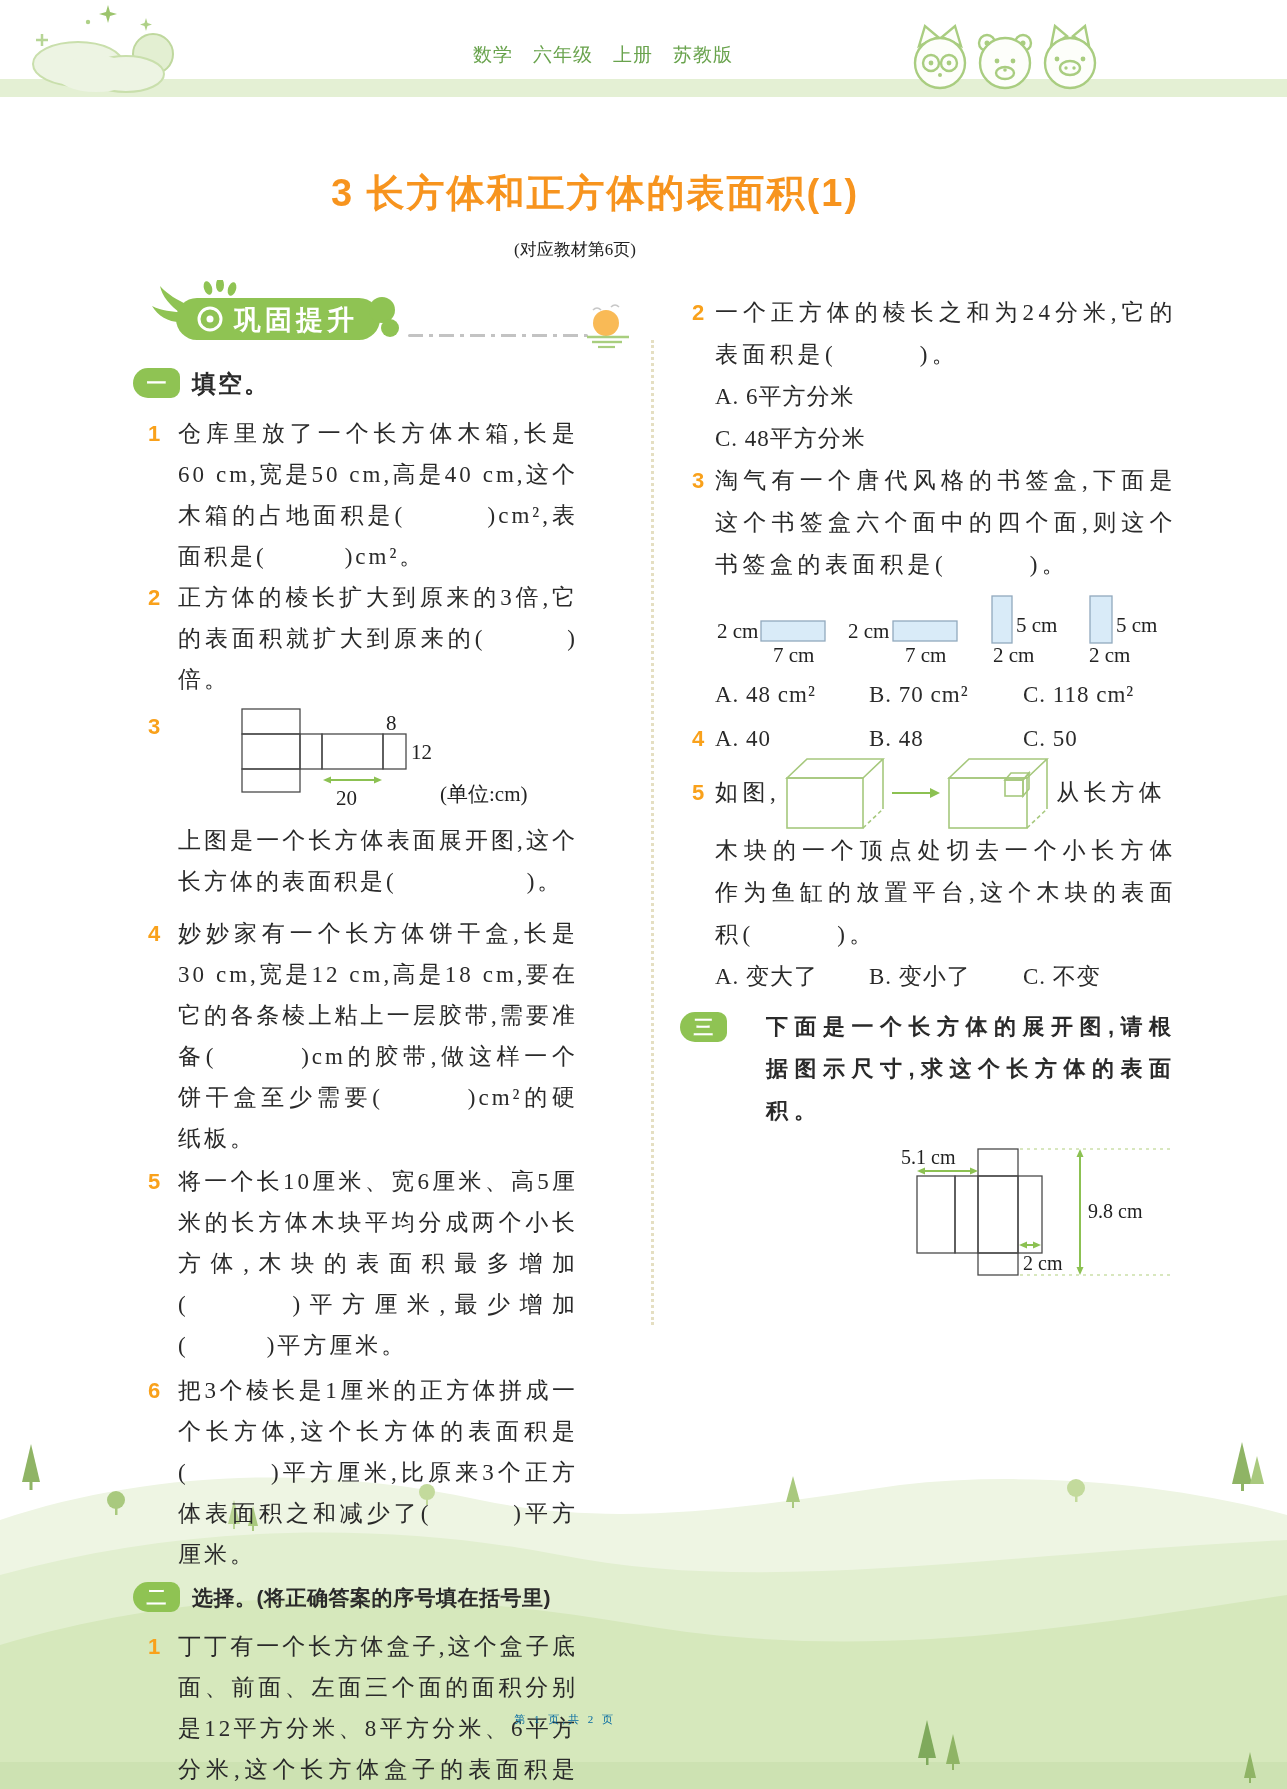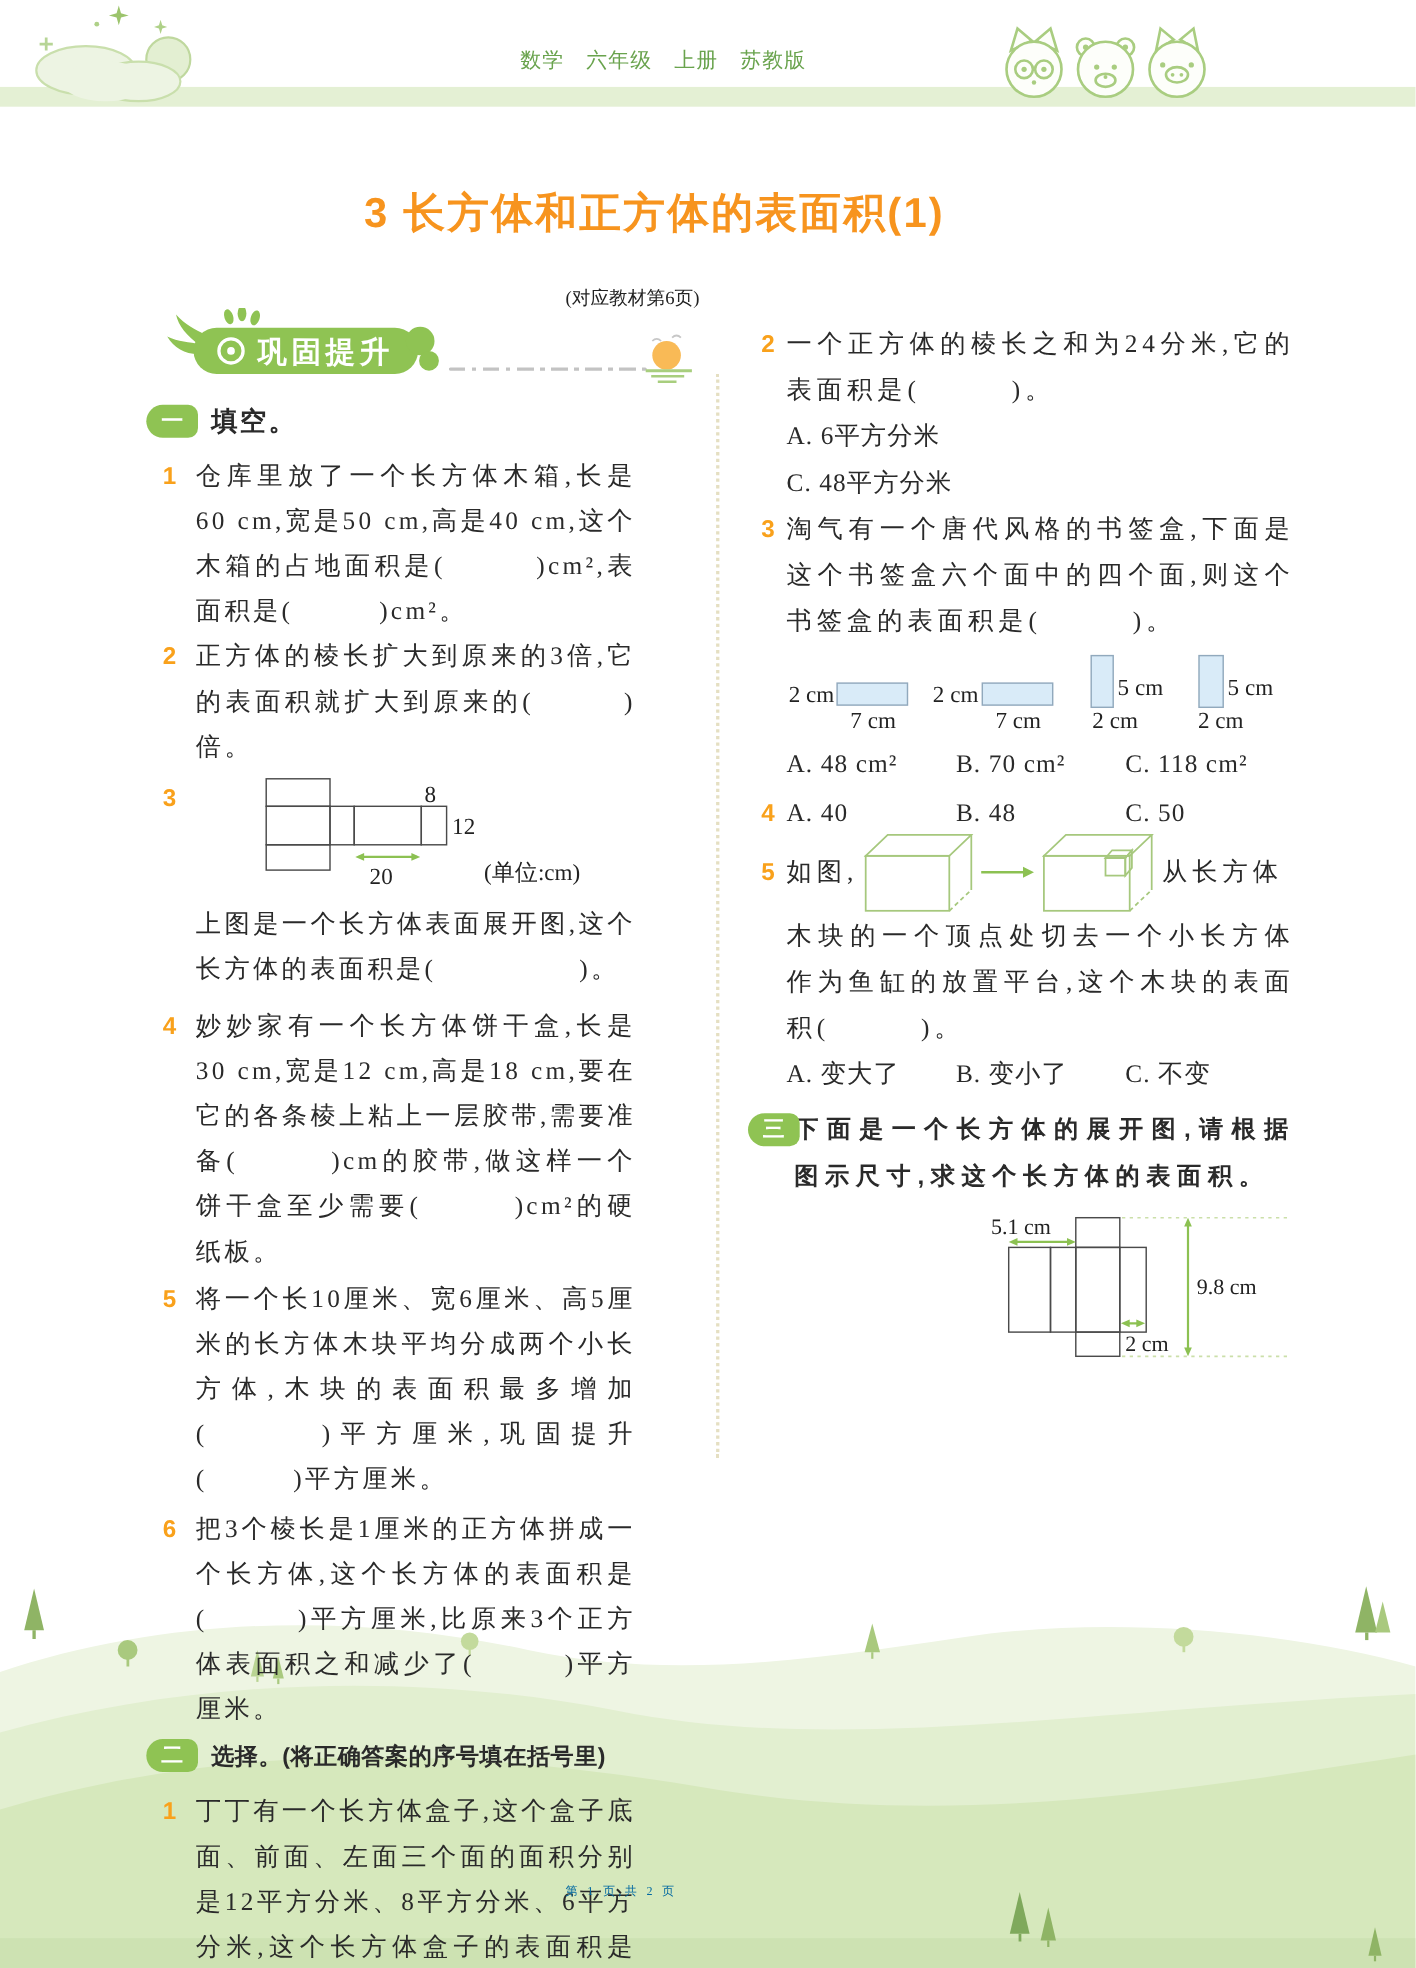--- a/index.html
+++ b/index.html
@@ -11,21 +11,21 @@
     color:#2a2a2a;
     overflow:hidden;
   }
   .abs{position:absolute;}
 
   
   .header-bar{left:0;top:79px;width:1287px;height:18px;background:#E4F0D4;}
   .course-info{left:0;top:42px;width:1150px;text-align:center;font-size:19px;color:#69A34D;letter-spacing:1px;padding-left:28px;}
   .page-title{left:0;top:168px;width:1150px;text-align:center;font-size:38px;font-weight:bold;color:#F7941E;
               font-family:"Liberation Sans","DejaVu Sans",sans-serif;letter-spacing:2px;padding-left:20px;}
-  .page-subtitle{left:0;top:238px;width:1150px;text-align:center;font-size:17px;color:#222;margin-top:21px;}
+  .page-subtitle{left:0;top:238px;width:1150px;text-align:center;font-size:17px;color:#222;}
 
   
   .whale-wrap{left:150px;top:280px;}
   .whale-text{font-family:"Liberation Sans","DejaVu Sans",sans-serif;font-weight:bold;font-size:27px;fill:#fff;letter-spacing:4px;}
   .dash-line{left:408px;top:334px;width:180px;height:3px;border-radius:2px;
      background:repeating-linear-gradient(to right,#c3c3c3 0 15px,transparent 15px 21px,#c3c3c3 21px 25px,transparent 25px 31px);}
   .sun-wrap{left:585px;top:303px;}
 
   
   .column-divider{left:651px;top:340px;height:985px;width:0;border-left:3px dotted #E5DFC2;}
@@ -40,21 +40,21 @@
         font-family:"Liberation Sans","DejaVu Sans",sans-serif;font-size:22px;letter-spacing:0;line-height:inherit;}
 
   .sec-head{position:relative;padding-left:44px;margin-bottom:8px;}
   .col-right .sec-head{padding-left:30px;margin-bottom:0;}
   .sec-badge{position:absolute;left:-15px;top:5px;width:47px;height:30px;background:#8FC353;
      border-radius:15px 9px 9px 15px;color:#fff;font-family:"Liberation Sans","DejaVu Sans",sans-serif;
      font-weight:bold;font-size:20px;line-height:30px;text-align:center;letter-spacing:0;}
   .col-right .sec-badge{left:-12px;top:6px;}
   .sec-title{font-family:"Liberation Sans","DejaVu Sans",sans-serif;font-weight:bold;font-size:24px;letter-spacing:2px;}
   .sec-title.long{font-size:21px;letter-spacing:0.5px;white-space:nowrap;}
-  .sec-title.wrap3{display:block;font-size:22px;letter-spacing:6px;text-align:justify;}
+  .sec-title.wrap3{display:block;font-size:22px;letter-spacing:6px;text-align:justify;margin-left:44px;}
 
   .opts{display:flex;letter-spacing:1px;}
   .opts-2 .opt{width:200px;}
   .col-right .opts-2 .opt{width:235px;}
   .opts-3 .opt{flex:1;}
 
   
   svg{display:block;}
   .net1{margin:6px 0 10px 0;}
   .faces-svg{margin:2px 0;}
@@ -247,21 +247,21 @@
     <div class="qtext">上图是一个长方体表面展开图,这个长方体的表面积是(　　　　　)。</div>
   </div>
 
   <div class="q q4gap">
     <span class="qnum">4</span>
     <div class="qtext">妙妙家有一个长方体饼干盒,长是30 cm,宽是12 cm,高是18 cm,要在它的各条棱上粘上一层胶带,需要准备(　　　)cm的胶带,做这样一个饼干盒至少需要(　　　)cm²的硬纸板。</div>
   </div>
 
   <div class="q q5gap">
     <span class="qnum">5</span>
-    <div class="qtext">将一个长10厘米、宽6厘米、高5厘米的长方体木块平均分成两个小长方体,木块的表面积最多增加(　　　)平方厘米,巩固提升(　　　)平方厘米。</div>
+    <div class="qtext">将一个长10厘米、宽6厘米、高5厘米的长方体木块平均分成两个小长方体,木块的表面积最多增加(　　　)平方厘米,最少增加(　　　)平方厘米。</div>
   </div>
 
   <div class="q q6gap">
     <span class="qnum">6</span>
     <div class="qtext">把3个棱长是1厘米的正方体拼成一个长方体,这个长方体的表面积是(　　　)平方厘米,比原来3个正方体表面积之和减少了(　　　)平方厘米。</div>
   </div>
 
   <div class="sec-head s2gap">
     <span class="sec-badge">二</span>
     <span class="sec-title long">选择。(将正确答案的序号填在括号里)</span>

